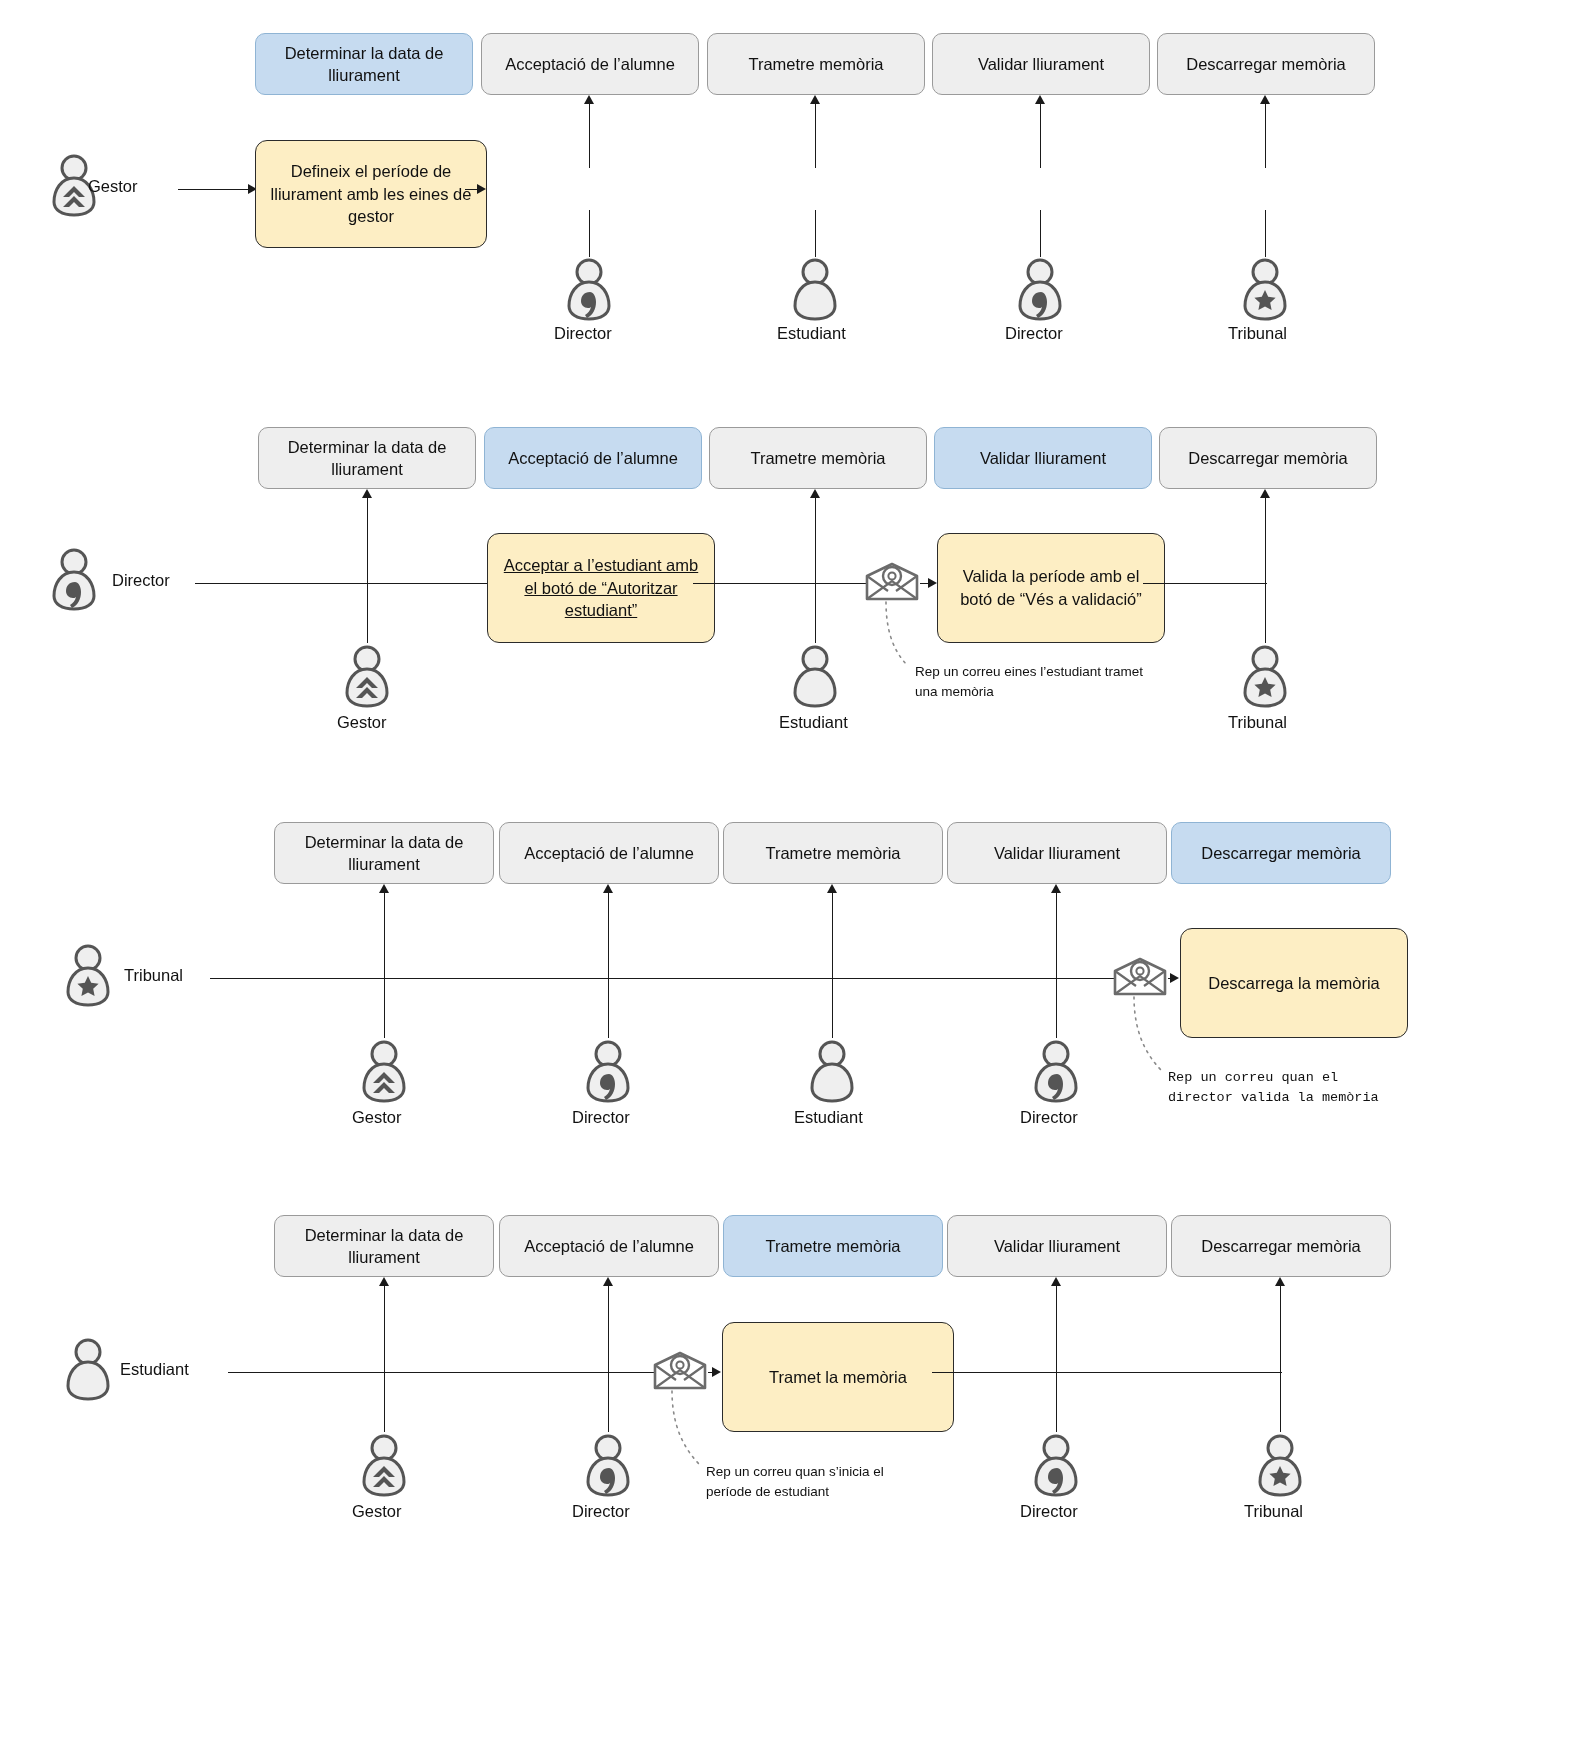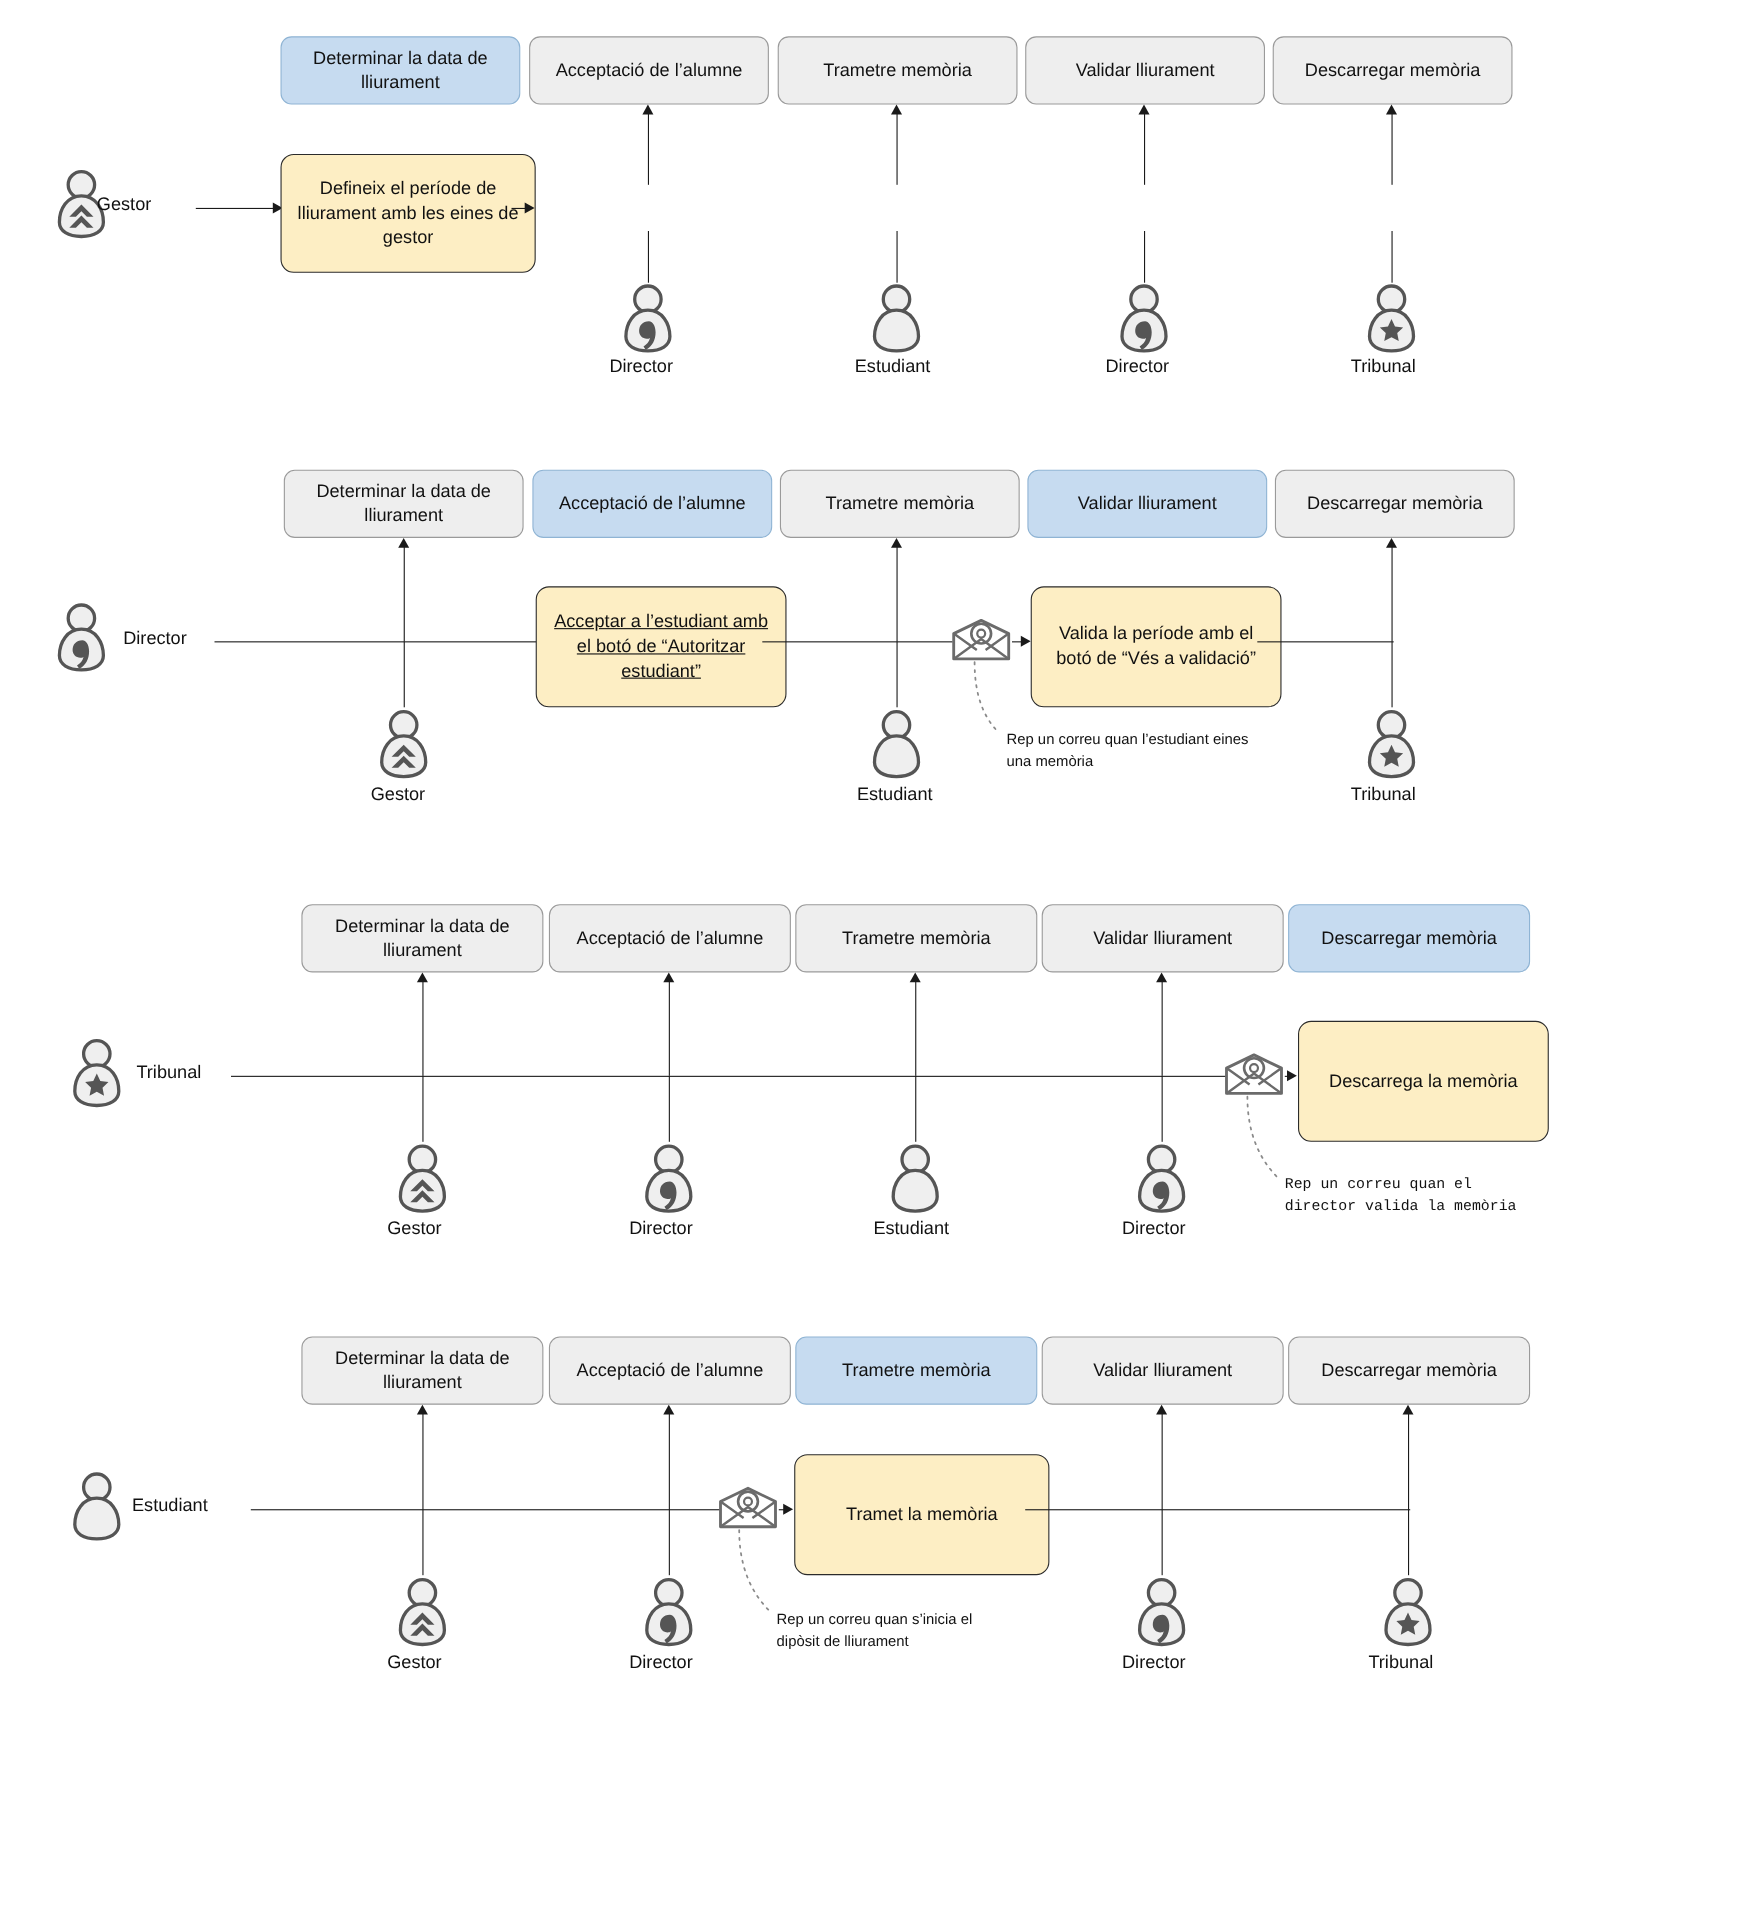--- a/index.html
+++ b/index.html
@@ -215,21 +215,21 @@
   <div class="hline" style="left:920px;top:583px;width:12px;"></div>
   <div class="arrow-right" style="left:928px;top:578px;"></div>
 
   <div class="action" style="position:absolute;left:937px;top:533px;width:206px;height:100px;">Valida la període amb el botó de “Vés a validació”</div>
 
   <div class="leader" style="left:880px;top:602px;">
     <svg width="40" height="70" viewBox="0 0 40 70">
       <path d="M6 0 C6 30 14 50 28 64" fill="none" stroke="#8a8a8a" stroke-width="1.6" stroke-dasharray="2 5" stroke-linecap="round"></path>
     </svg>
   </div>
-  <div class="note-text" style="left:915px;top:662px;width:240px;">Rep un correu quan l’estudiant eines una memòria</div>
+  <div class="note-text" style="left:915px;top:662px;width:240px;">Rep un correu eines l’estudiant tramet una memòria</div>
 
   <div class="actor" style="left:341px;top:643px;">
     <svg viewBox="0 0 52 66">
       <path d="M26 4 a12 12 0 0 1 0 24 a12 12 0 0 1 0 -24 Z" fill="#efefef" stroke="#555" stroke-width="3"></path>
       <path d="M26 26 c-13 0 -20 12 -20 24 c0 8 8 13 20 13 c12 0 20 -5 20 -13 c0 -12 -7 -24 -20 -24 Z" fill="#efefef" stroke="#555" stroke-width="3"></path>
       <path d="M26 34 l11 11 h-6 l-5 -5 l-5 5 h-6 Z" fill="#555"></path>
       <path d="M26 44 l11 11 h-6 l-5 -5 l-5 5 h-6 Z" fill="#555"></path>
     </svg>
   </div>
   <div class="actor-label" style="left:337px;top:713px;">Gestor</div>
@@ -382,21 +382,21 @@
   <div class="hline" style="left:708px;top:1372px;width:10px;"></div>
   <div class="arrow-right" style="left:712px;top:1367px;"></div>
 
   <div class="action" style="position:absolute;left:722px;top:1322px;width:210px;height:100px;">Tramet la memòria</div>
 
   <div class="leader" style="left:666px;top:1391px;">
     <svg width="50" height="80" viewBox="0 0 50 80">
       <path d="M6 0 C6 32 16 56 34 74" fill="none" stroke="#8a8a8a" stroke-width="1.6" stroke-dasharray="2 5" stroke-linecap="round"></path>
     </svg>
   </div>
-  <div class="note-text" style="left:706px;top:1462px;width:215px;">Rep un correu quan s’inicia el dipòsit de lliurament</div>
+  <div class="note-text" style="left:706px;top:1462px;width:215px;">Rep un correu quan s’inicia el període de estudiant</div>
 
   <div class="vline" style="left:1056px;top:1282px;height:90px;"></div>
   <div class="arrow-up" style="left:1051px;top:1277px;"></div>
   <div class="vline" style="left:1056px;top:1372px;height:60px;"></div>
 
   <div class="vline" style="left:1280px;top:1282px;height:90px;"></div>
   <div class="arrow-up" style="left:1275px;top:1277px;"></div>
   <div class="vline" style="left:1280px;top:1372px;height:60px;"></div>
 
   <div class="hline" style="left:932px;top:1372px;width:350px;"></div>

